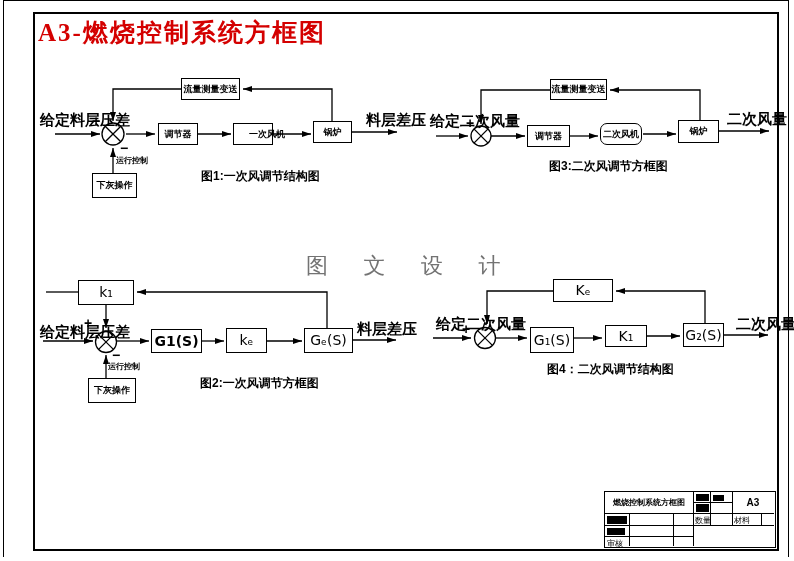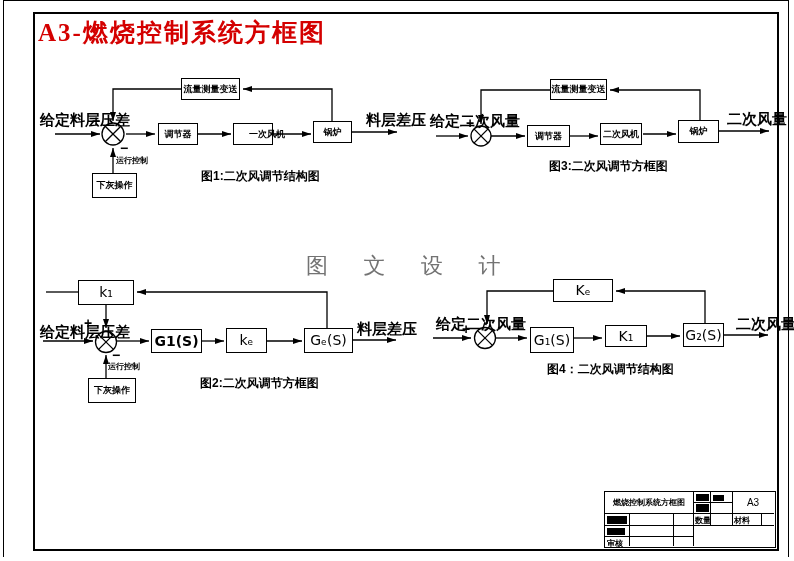--- a/index.html
+++ b/index.html
@@ -20,26 +20,26 @@
        font-family:"DejaVu Sans",sans-serif;padding-bottom:1px;}
   .watermark{position:absolute;left:306px;top:251px;font-size:22px;color:#737373;letter-spacing:15px;
              font-family:"Liberation Serif",serif;white-space:nowrap;}
   .watermark-ghost{position:absolute;left:348px;top:228px;height:22px;overflow:hidden;font-size:24px;
              color:#d6d6d6;letter-spacing:42px;font-family:"Liberation Serif",serif;white-space:nowrap;}
   
   .tblock{position:absolute;left:604px;top:491px;width:172px;height:57px;border:1.5px solid #000;
           background:#fff;box-sizing:border-box;text-align:right;}
   .tblock .hline{position:absolute;height:1px;background:#000;}
   .tblock .vline{position:absolute;width:1px;background:#000;}
-  .tblock .cell-txt{position:absolute;font-size:8px;font-weight:bold;white-space:nowrap;}
+  .tblock .cell-txt{position:absolute;font-size:8px;font-weight:normal;white-space:nowrap;}
   .tblock .redact{position:absolute;background:#000;}
   .tb-name{position:absolute;left:0;top:0;width:88px;height:21px;display:flex;align-items:center;
            justify-content:center;font-size:8px;font-weight:bold;white-space:nowrap;}
   .tb-a3{position:absolute;left:127px;top:0;width:42px;height:21px;display:flex;align-items:center;
-         justify-content:center;font-size:10px;font-weight:normal;}
+         justify-content:center;font-size:10px;font-weight:bold;}
 </style>
 </head>
 <body>
 
 <div class="canvas">
   <div class="outer-border"></div>
   <div class="frame"></div>
 
   <div class="main-title">A3-燃烧控制系统方框图</div>
 
@@ -113,42 +113,42 @@
   <div class="lbl" style="left:40px;top:114px;">给定料层压差</div>
   <div class="sign" style="left:92px;top:115px;">+</div>
   <div class="sign" style="left:120px;top:142px;">−</div>
   <div class="box" style="left:181px;top:78px;width:59px;height:22px;">流量测量变送</div>
   <div class="box" style="left:158px;top:123px;width:40px;height:22px;">调节器</div>
   <div class="box" style="left:233px;top:123px;width:40px;height:22px;padding-left:28px;">一次风机</div>
   <div class="box" style="left:313px;top:121px;width:39px;height:22px;">锅炉</div>
   <div class="lbl" style="left:366px;top:114px;">料层差压</div>
   <div class="lbl" style="left:116px;top:155px;font-size:8px;">运行控制</div>
   <div class="box" style="left:92px;top:173px;width:45px;height:25px;">下灰操作</div>
-  <div class="cap" style="left:201px;top:168px;">图1:二次风调节结构图</div>
+  <div class="cap" style="left:201px;top:168px;">图1:一次风调节结构图</div>
 
   <div class="lbl" style="left:430px;top:115px;">给定二次风量</div>
   <div class="sign" style="left:466px;top:117px;">+</div>
   <div class="box" style="left:550px;top:79px;width:57px;height:21px;">流量测量变送</div>
   <div class="box" style="left:527px;top:125px;width:43px;height:22px;">调节器</div>
-  <div class="box" style="left:600px;top:123px;width:42px;height:22px;">二次风机</div>
+  <div class="box" style="left:600px;top:123px;width:42px;height:22px;border-radius:7px;">二次风机</div>
   <div class="box" style="left:678px;top:120px;width:41px;height:23px;">锅炉</div>
   <div class="lbl" style="left:727px;top:113px;">二次风量</div>
   <div class="cap" style="left:549px;top:158px;">图3:二次风调节方框图</div>
 
   <div class="blk" style="left:78px;top:280px;width:56px;height:25px;">k₁</div>
   <div class="lbl" style="left:40px;top:326px;">给定料层压差</div>
   <div class="sign" style="left:84px;top:317px;">+</div>
   <div class="sign" style="left:112px;top:349px;">−</div>
   <div class="blk" style="left:151px;top:329px;width:51px;height:24px;font-weight:bold;">G1(S)</div>
   <div class="blk" style="left:226px;top:328px;width:41px;height:25px;">kₑ</div>
   <div class="blk" style="left:304px;top:328px;width:49px;height:25px;">Gₑ(S)</div>
   <div class="lbl" style="left:357px;top:323px;">料层差压</div>
   <div class="lbl" style="left:108px;top:361px;font-size:8px;">运行控制</div>
   <div class="box" style="left:88px;top:378px;width:48px;height:25px;">下灰操作</div>
-  <div class="cap" style="left:200px;top:375px;">图2:二次风调节方框图</div>
+  <div class="cap" style="left:200px;top:375px;">图2:一次风调节方框图</div>
 
   <div class="blk" style="left:553px;top:279px;width:60px;height:23px;">Kₑ</div>
   <div class="lbl" style="left:436px;top:318px;">给定二次风量</div>
   <div class="sign" style="left:462px;top:323px;">+</div>
   <div class="blk" style="left:530px;top:327px;width:44px;height:26px;">G₁(S)</div>
   <div class="blk" style="left:605px;top:325px;width:42px;height:22px;">K₁</div>
   <div class="blk" style="left:683px;top:323px;width:41px;height:24px;">G₂(S)</div>
   <div class="lbl" style="left:736px;top:318px;">二次风量</div>
   <div class="cap" style="left:547px;top:361px;">图4：二次风调节结构图</div>
 

